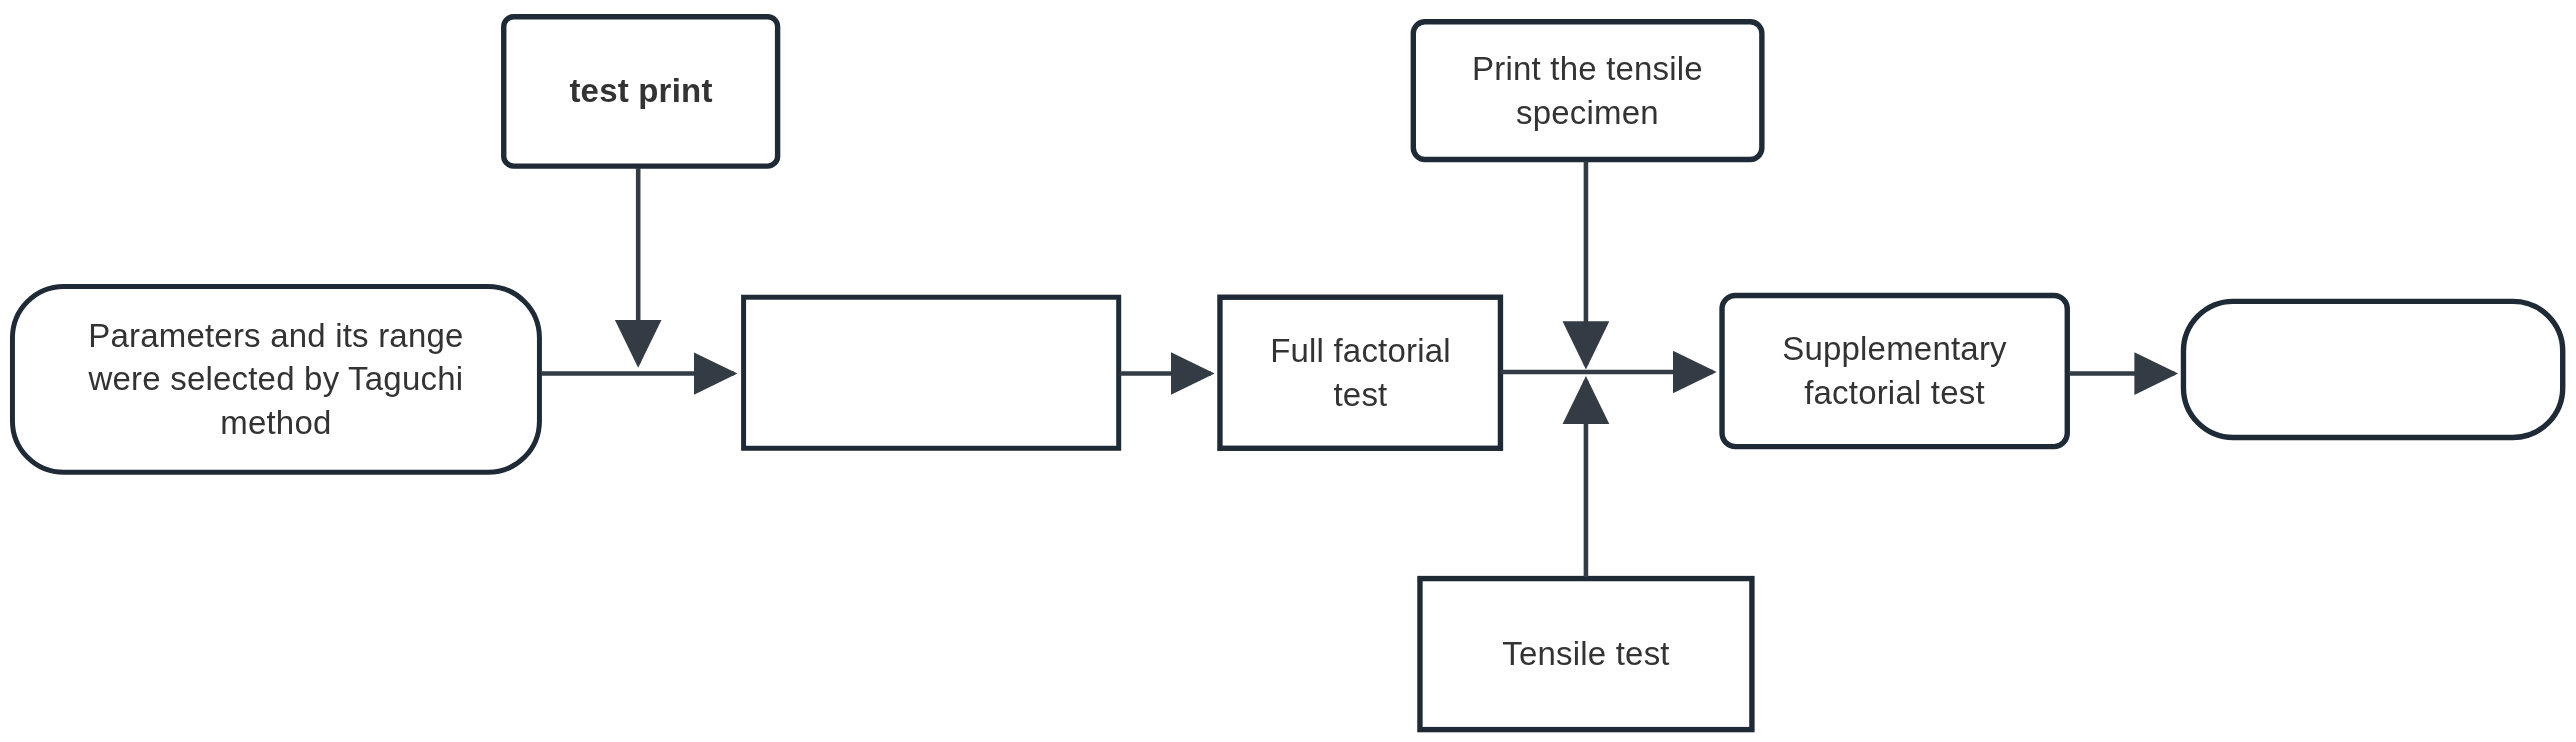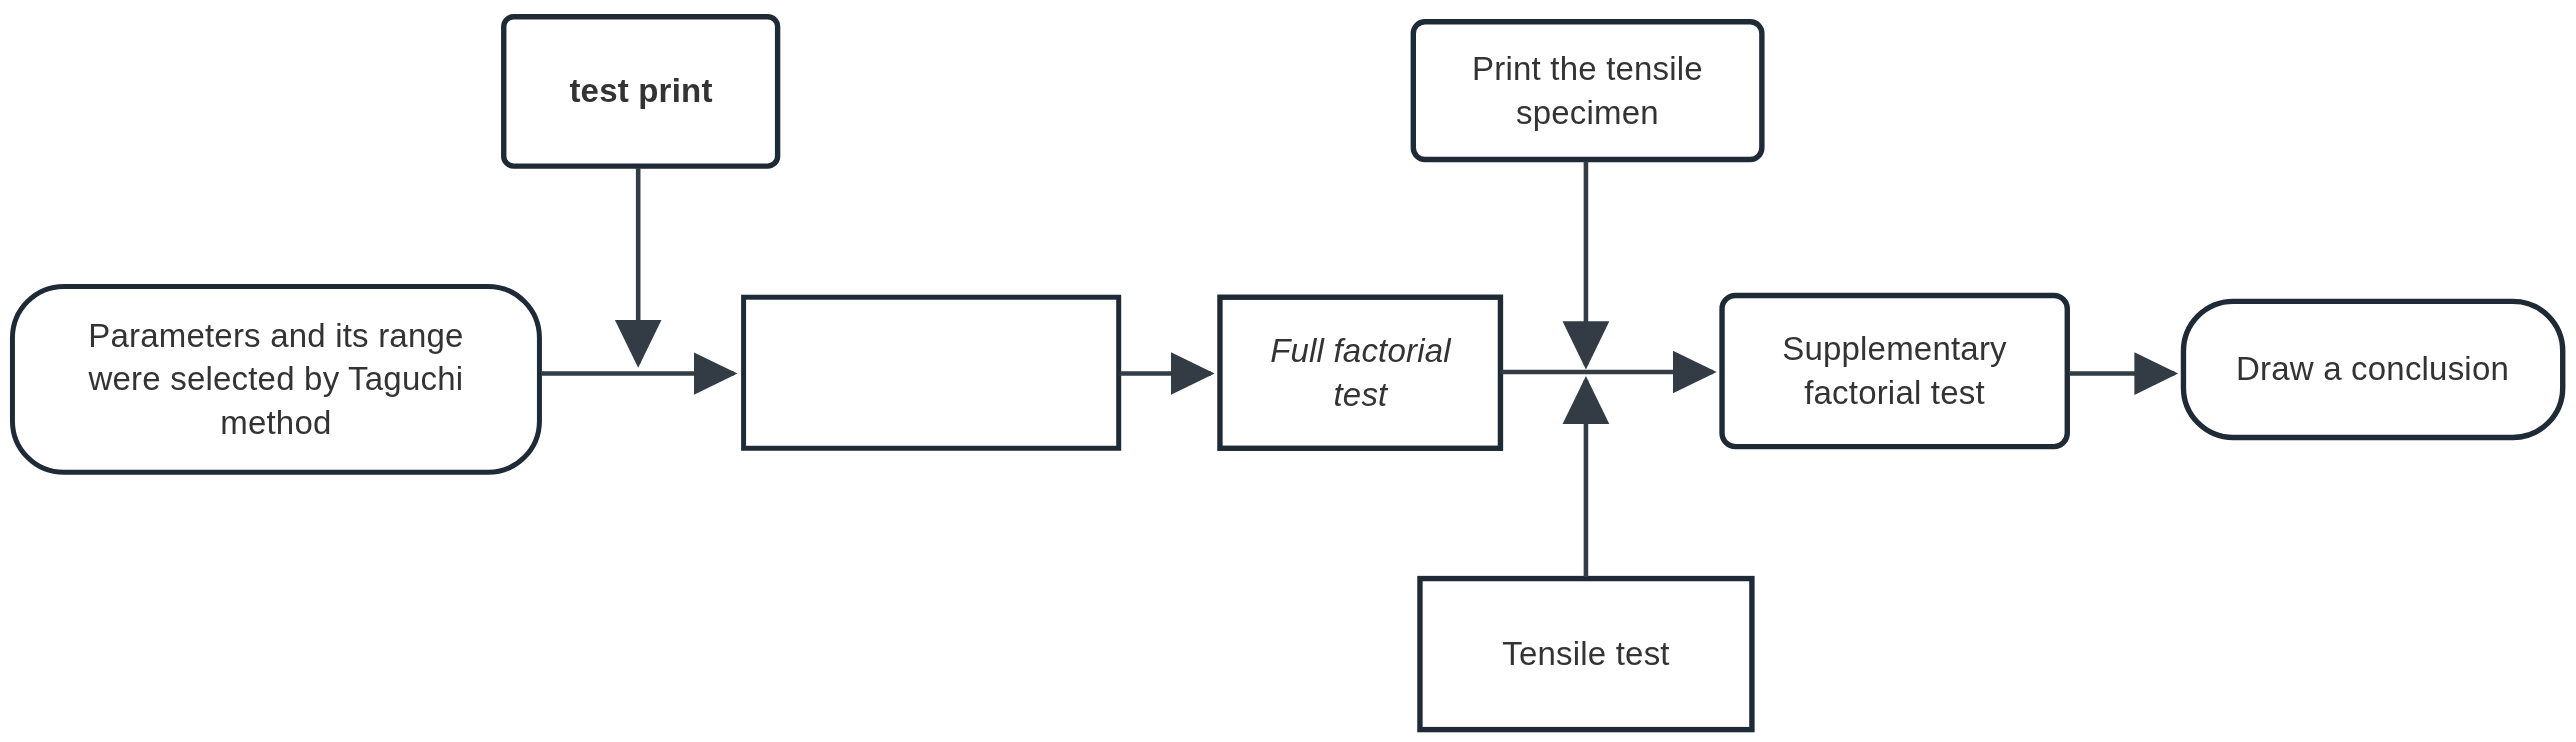--- a/index.html
+++ b/index.html
@@ -87,27 +87,26 @@
     <line x1="2493" y1="450" x2="2620" y2="450" stroke="#333b44" stroke-width="5.5" marker-end="url(#arrow-right)"></line>
   </svg>
 
   <div class="node-label" style="left:12.4px; top:286px; width:527px; height:186px;">Parameters and its range
 were selected by Taguchi
 method</div>
 
   <div class="node-label" style="left:504px; top:16.6px; width:274px; height:149px;font-weight:bold;">test print</div>
 
 
-  <div class="node-label" style="left:1220px; top:297px; width:281px; height:151px;font-style:italic;">Full factorial
+  <div class="node-label" style="left:1220px; top:297px; width:281px; height:151px;">Full factorial
 test</div>
 
   <div class="node-label" style="left:1413px; top:21.6px; width:349px; height:138px;">Print the tensile
 specimen</div>
 
   <div class="node-label" style="left:1420px; top:578px; width:332px; height:151px;text-align:center;">Tensile test</div>
 
   <div class="node-label" style="left:1722px; top:295px; width:345px; height:151px;">Supplementary
 factorial test</div>
 
-  <div class="node-label" style="left:2183px; top:301px; width:379px; height:136px;">Draw a conclusion</div>
 
 </div>
 
 
 </body></html>

